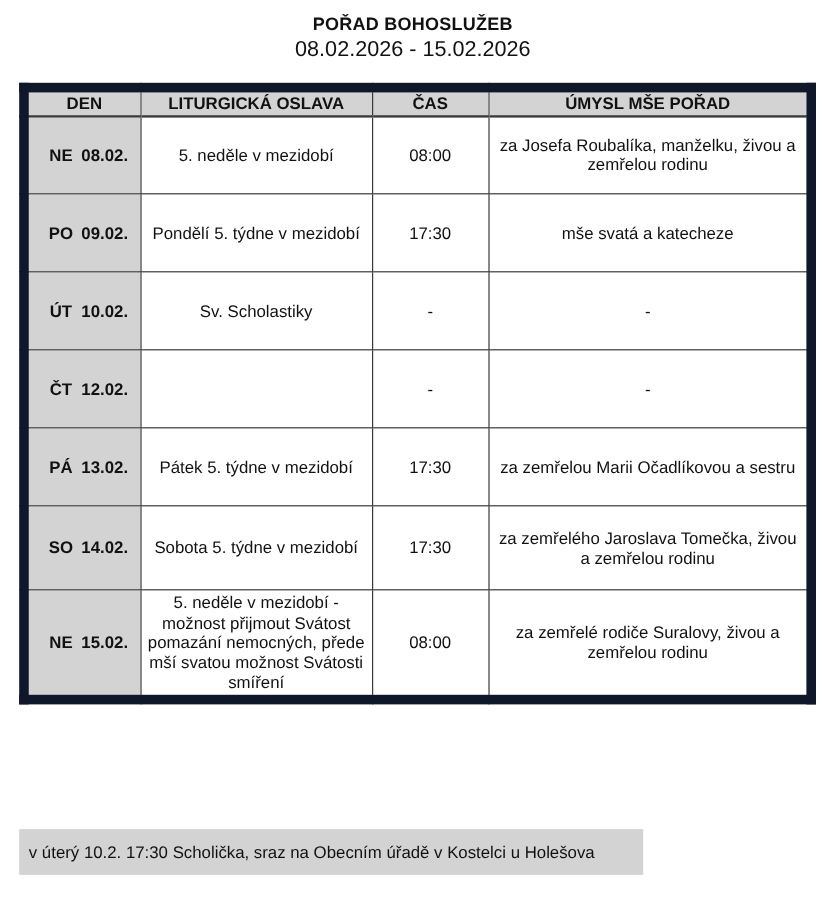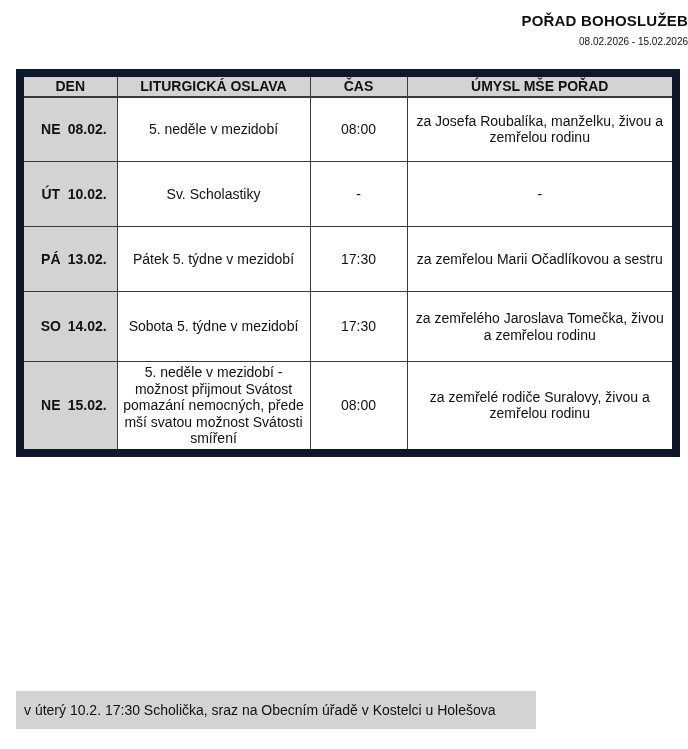--- a/index.html
+++ b/index.html
@@ -6,23 +6,23 @@
   html, body {
     margin: 0; padding: 0;
     width: 688px; height: 749px;
     background: #ffffff;
     color: #111111;
     font-family: "Liberation Sans", sans-serif;
   }
   .page { position: relative; width: 688px; height: 749px; overflow: hidden; }
 
   
-  .titles { padding-top: 10px; text-align: right; }
+  .titles { padding-top: 10px; text-align: center; }
   .title-line { font-size: 15px; font-weight: bold; line-height: 21px; letter-spacing: 0.2px; }
-  .date-line  { font-size: 10px; font-weight: normal; line-height: 21px; }
+  .date-line  { font-size: 18px; font-weight: normal; line-height: 21px; }
 
   
   table.schedule {
     border-collapse: collapse;
     table-layout: fixed;
     width: 656px;
     margin: 17px 0 0 16px;
     border: 8px solid #0f172a;
   }
   table.schedule th, table.schedule td {
@@ -91,22 +91,34 @@
       </tr>
     </thead>
     <tbody>
       <tr class="row-std">
         <td class="day-cell"><span class="day-abbr">NE</span><span>08.02.</span></td>
         <td>5. neděle v mezidobí</td>
         <td>08:00</td>
         <td>za Josefa Roubalíka, manželku, živou a zemřelou rodinu</td>
       </tr>
       <tr class="row-std">
+        <td class="day-cell"><span class="day-abbr">PO</span><span>09.02.</span></td>
+        <td>Pondělí 5. týdne v mezidobí</td>
+        <td>17:30</td>
+        <td>mše svatá a katecheze</td>
+      </tr>
+      <tr class="row-std">
         <td class="day-cell"><span class="day-abbr">ÚT</span><span>10.02.</span></td>
         <td>Sv. Scholastiky</td>
+        <td>-</td>
+        <td>-</td>
+      </tr>
+      <tr class="row-std">
+        <td class="day-cell"><span class="day-abbr">ČT</span><span>12.02.</span></td>
+        <td></td>
         <td>-</td>
         <td>-</td>
       </tr>
       <tr class="row-std">
         <td class="day-cell"><span class="day-abbr">PÁ</span><span>13.02.</span></td>
         <td>Pátek 5. týdne v mezidobí</td>
         <td>17:30</td>
         <td>za zemřelou Marii Očadlíkovou a sestru</td>
       </tr>
       <tr class="row-sat">

